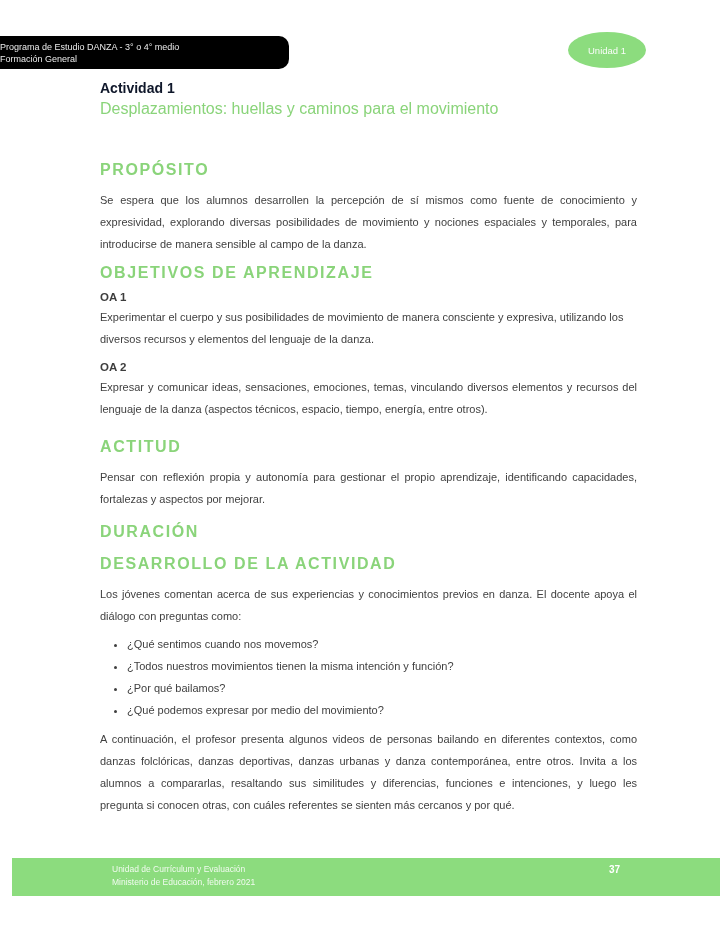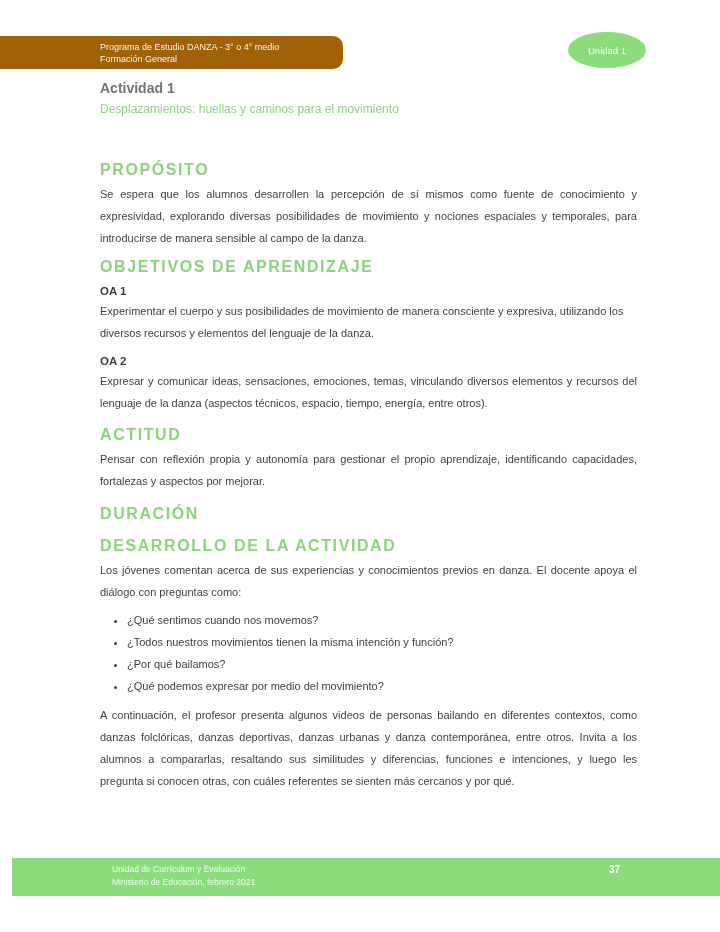--- a/index.html
+++ b/index.html
@@ -9,25 +9,24 @@
     position: relative;
     overflow: hidden;
     font-family: "Liberation Sans", sans-serif;
     color: #3f3f3f;
   }
 
   
   .header-band {
     position: absolute;
     left: 0; top: 36px;
-    width: 343px; height: 33px;
-    background: #a16207;
+    width: 289px; height: 33px;
+    background: #000000;
     border-radius: 0 10px 10px 0;
     display: flex; flex-direction: column; justify-content: center;
-    padding-left: 100px;
     color: rgba(255,255,255,0.92);
     font-size: 9px; line-height: 12px;
   }
   .unit-badge {
     position: absolute;
     left: 568px; top: 32px;
     width: 78px; height: 36px;
     background: #8cdc7e;
     border-radius: 50%;
     display: flex; align-items: center; justify-content: center;
@@ -38,47 +37,47 @@
   
   .content {
     position: absolute;
     left: 100px; top: 74px;
     width: 537px;
   }
   .title {
     margin-top: 6px;
     font-size: 14px; line-height: 17px;
     font-weight: bold;
-    color: #737373;
+    color: #0f172a;
   }
   .subtitle {
     margin-top: 2px;
-    font-size: 12px; line-height: 20px;
+    font-size: 16px; line-height: 20px;
     font-weight: normal;
     color: #8ad47a;
   }
   .sec-heading {
     color: #8ad47a;
     font-size: 16px; line-height: 14px;
     font-weight: bold;
     letter-spacing: 1.6px;
   }
   .sh-proposito   { margin-top: 44px; }
   .sh-objetivos   { margin-top: 11px; }
-  .sh-actitud     { margin-top: 14px; }
+  .sh-actitud     { margin-top: 20px; }
   .sh-duracion    { margin-top: 15px; }
   .sh-desarrollo  { margin-top: 18px; }
 
   p, li {
     font-size: 11px;
     line-height: 22px;
     color: #3f3f3f;
   }
   .just { text-align: justify; }
-  .body-para   { margin-top: 6px; }
+  .body-para   { margin-top: 12px; }
   .oa-label {
     margin-top: 9px;
     font-size: 11.5px; line-height: 16px;
     font-weight: bold;
     color: #3d3d3d;
   }
   .oa-text { margin-top: 1px; }
   .bullet-list {
     margin-top: 6px;
     padding-left: 27px;

